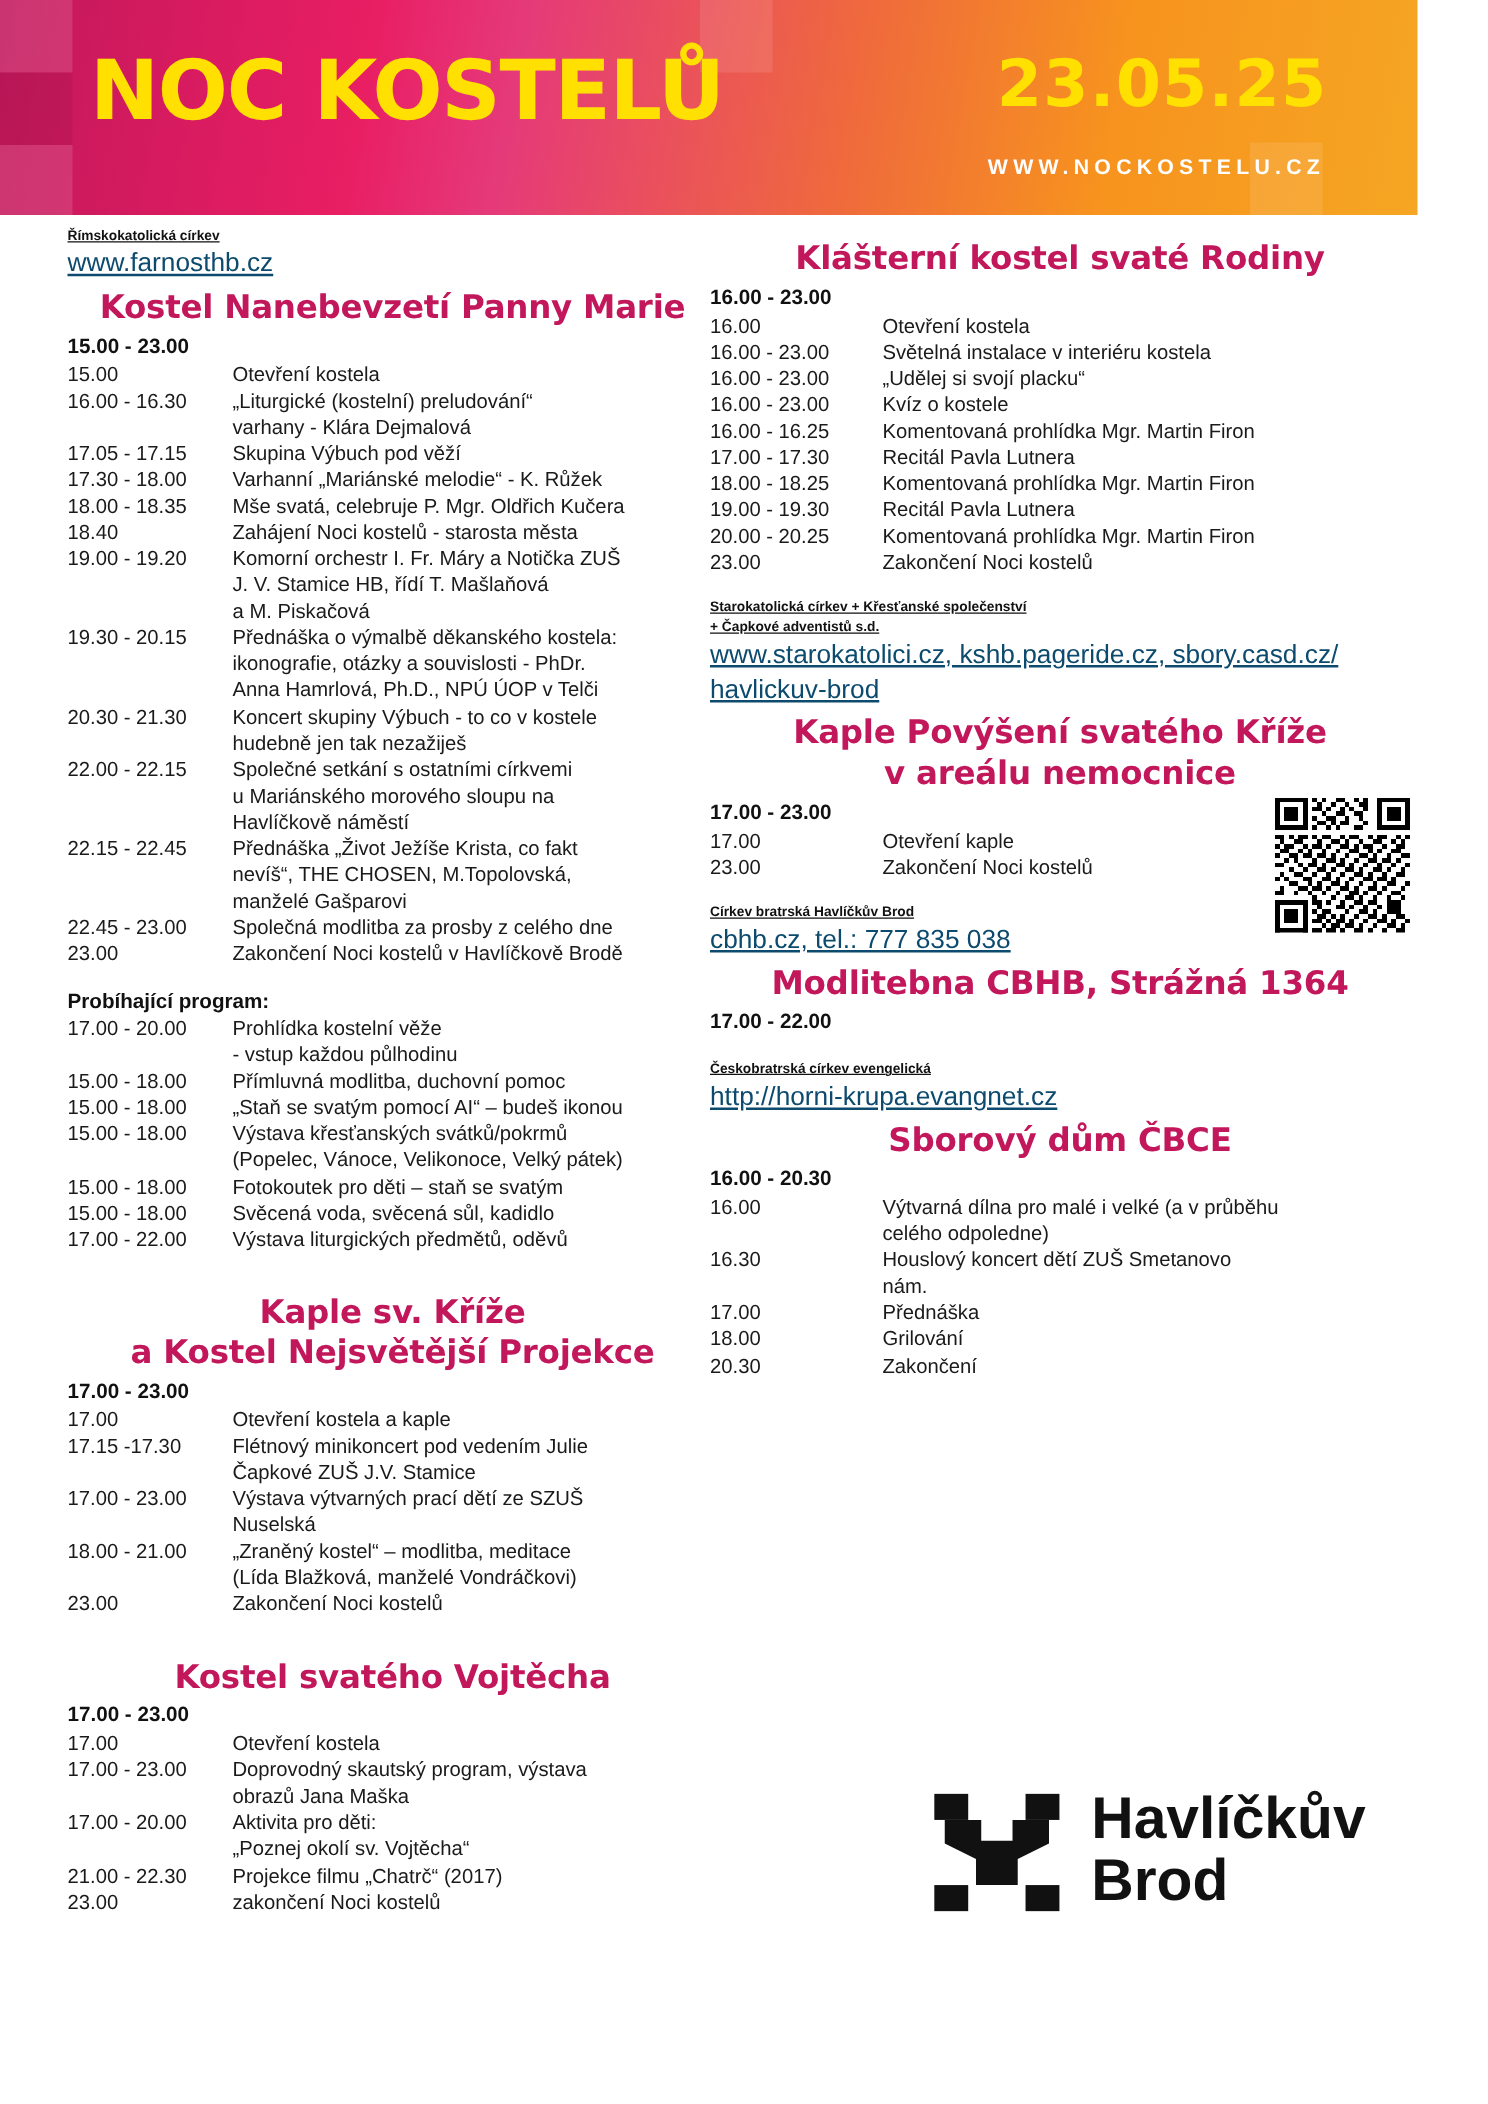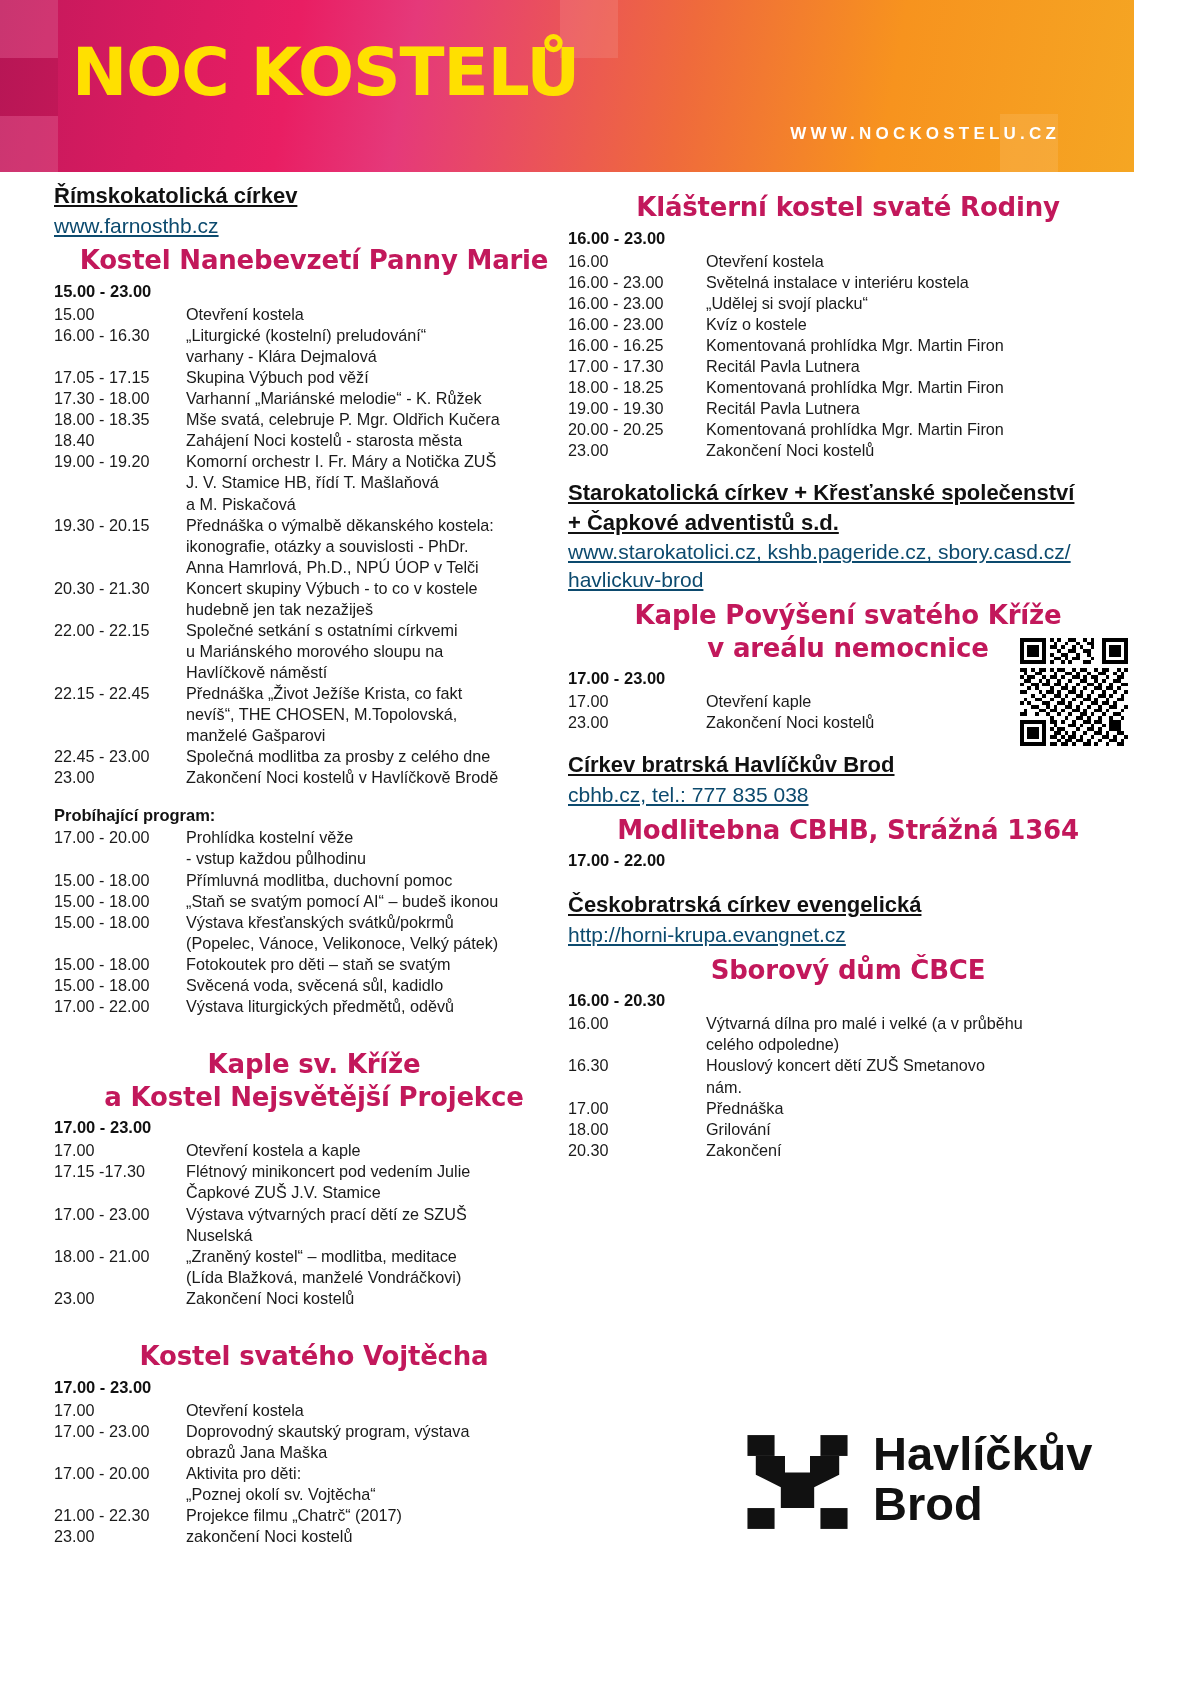--- a/index.html
+++ b/index.html
@@ -83,21 +83,21 @@
     width: 520px;
   }
   .col-right {
     position: absolute;
     left: 568px;
     top: 10px;
     width: 560px;
   }
 
   .org {
-    font-size: 22px;
+    font-size: 11px;
     font-weight: bold;
     text-decoration: underline;
     color: #111;
     margin: 0 0 1px 0;
     line-height: 1.3;
   }
   .orglink {
     font-size: 21px;
     color: #0c4a6e;
     text-decoration: underline;
@@ -191,20 +191,21 @@
 <body>
 
 <div class="banner">
   <div class="sq" style="left:560px;  top:0px;   width:58px; height:58px;"></div>
   <div class="sq2" style="left:618px;  top:58px;  width:58px; height:58px;"></div>
   <div class="sq3" style="left:676px;  top:0px;   width:58px; height:58px;"></div>
   <div class="sq" style="left:1000px; top:114px; width:58px; height:58px;"></div>
   <div class="sq2" style="left:0px;    top:114px; width:58px; height:58px;"></div>
 
   <div class="banner-title">NOC KOSTELŮ</div>
+  <div class="banner-date">23.05.25</div>
   <div class="banner-web">WWW.NOCKOSTELU.CZ</div>
 </div>
 
 <div class="content">
 
   <div class="col-left">
 
     <div class="org">Římskokatolická církev</div>
     <div class="orglink">www.farnosthb.cz</div>
 

